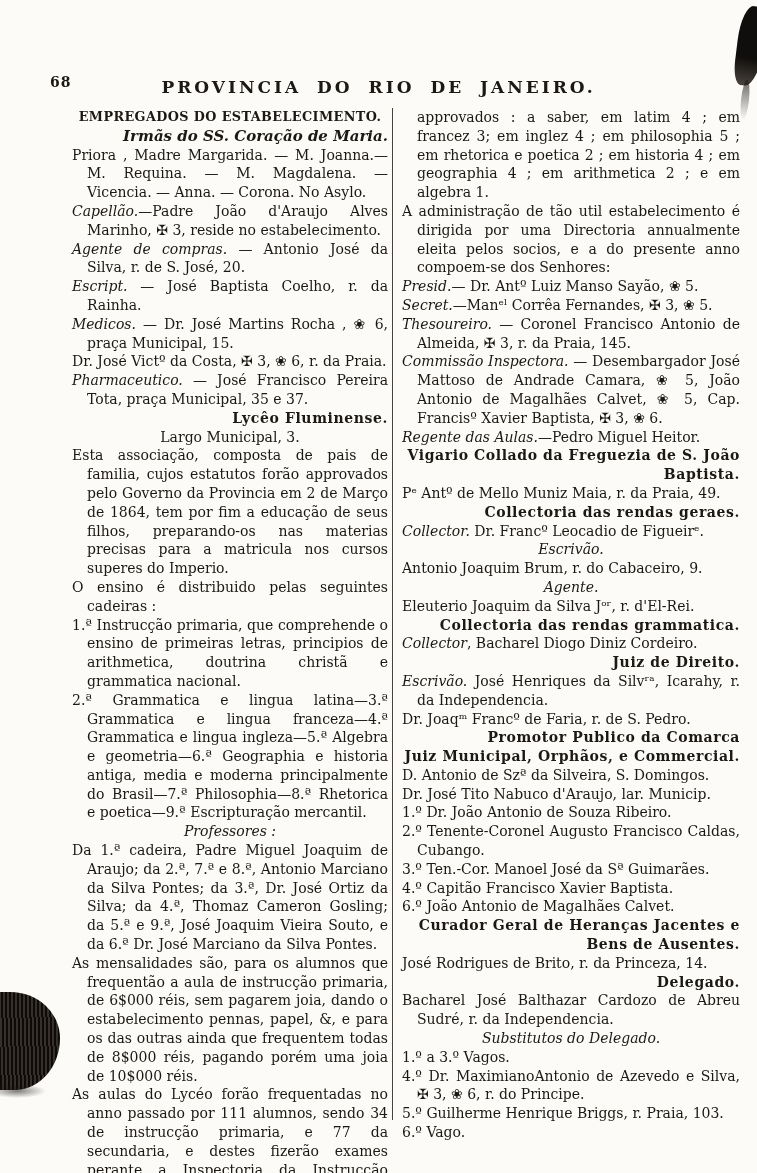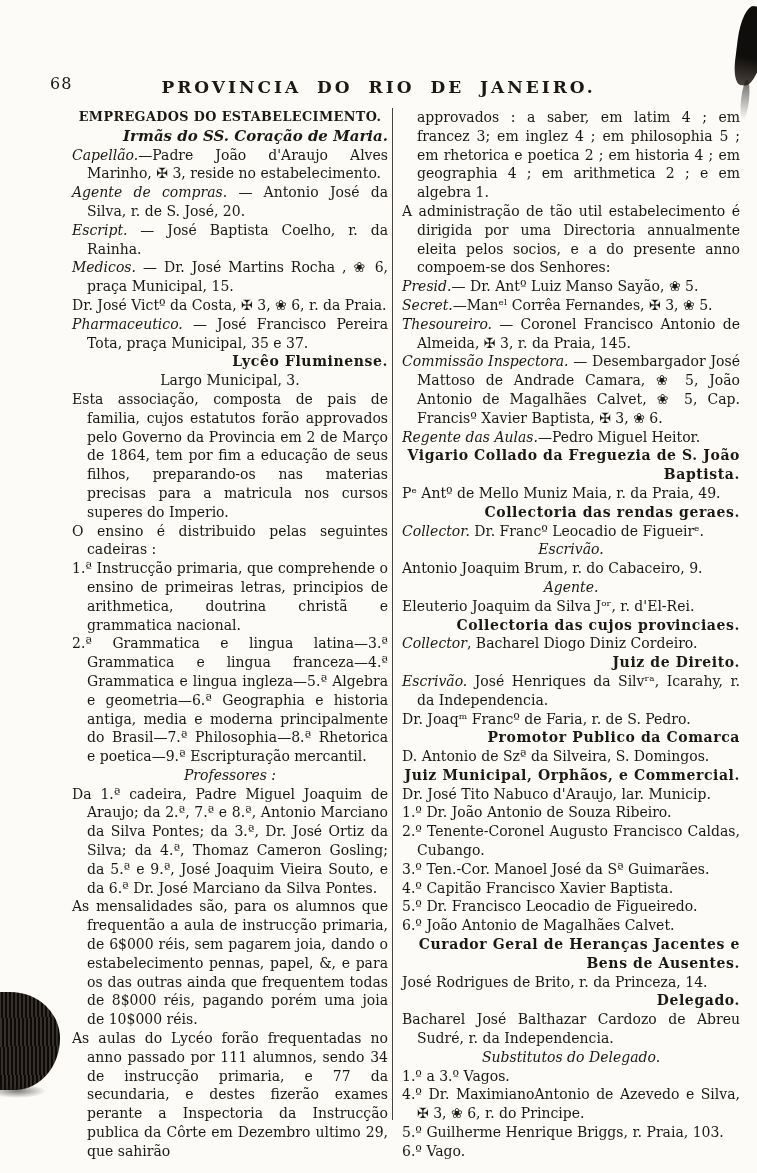--- a/index.html
+++ b/index.html
@@ -5,21 +5,21 @@
   html,body{margin:0;padding:0;}
   body{
     width:757px;height:1173px;position:relative;overflow:hidden;
     background:#fcfbf7;
     font-family:"DejaVu Serif","Liberation Serif",serif;
     color:#1c1813;
   }
   
   .page-number{
     position:absolute;left:50px;top:74px;
-    font-size:16px;font-weight:400;letter-spacing:1px;text-align:right;
+    font-size:14px;font-weight:700;letter-spacing:1px;text-align:right;
   }
   .page-header{
     position:absolute;left:0;top:77px;width:100%;
     text-align:center;font-size:17px;font-weight:700;
     letter-spacing:3px;word-spacing:7px;
   }
   
   .columns{
     position:absolute;top:108px;left:72px;width:668px;
     display:flex;align-items:flex-start;
@@ -67,20 +67,21 @@
 </head>
 <body>
 
 <div class="page-number">68</div>
 <div class="page-header">PROVINCIA DO RIO DE JANEIRO.</div>
 
 <div class="columns">
   <div class="col col-left">
       <p class="blk caps"><span>EMPREGADOS DO ESTABELECIMENTO.</span></p>
       <p class="blk bic"><span>Irmãs do SS. Coração de Maria.</span></p>
+      <p class="blk hang"><span>Priora , Madre Margarida. — M. Joanna.— M. Requina. — M. Magdalena. — Vicencia. — Anna. — Corona. No Asylo.</span></p>
       <p class="blk hang"><em>Capellão.</em><span>—Padre João d'Araujo Alves Marinho, ✠ 3, reside no estabelecimento.</span></p>
       <p class="blk hang"><em>Agente de compras.</em><span> — Antonio José da Silva, r. de S. José, 20.</span></p>
       <p class="blk hang"><em>Escript.</em><span> — José Baptista Coelho, r. da Rainha.</span></p>
       <p class="blk hang"><em>Medicos.</em><span> — Dr. José Martins Rocha , ❀ 6, praça Municipal, 15.</span></p>
       <p class="blk hang"><span>Dr. José Victº da Costa, ✠ 3, ❀ 6, r. da Praia.</span></p>
       <p class="blk hang"><em>Pharmaceutico.</em><span> — José Francisco Pereira Tota, praça Municipal, 35 e 37.</span></p>
       <p class="blk bc"><span>Lycêo Fluminense.</span></p>
       <p class="blk c"><span>Largo Municipal, 3.</span></p>
       <p class="blk hang"><span>Esta associação, composta de pais de familia, cujos estatutos forão approvados pelo Governo da Provincia em 2 de Março de 1864, tem por fim a educação de seus filhos, preparando-os nas materias precisas para a matricula nos cursos superes do Imperio.</span></p>
       <p class="blk hang"><span>O ensino é distribuido pelas seguintes cadeiras :</span></p>
@@ -100,34 +101,33 @@
       <p class="blk hang"><em>Commissão Inspectora.</em><span> — Desembargador José Mattoso de Andrade Camara, ❀ 5, João Antonio de Magalhães Calvet, ❀ 5, Cap. Francisº Xavier Baptista, ✠ 3, ❀ 6.</span></p>
       <p class="blk hang"><em>Regente das Aulas.</em><span>—Pedro Miguel Heitor.</span></p>
       <p class="blk bc"><span>Vigario Collado da Freguezia de S. João Baptista.</span></p>
       <p class="blk hang"><span>Pᵉ Antº de Mello Muniz Maia, r. da Praia, 49.</span></p>
       <p class="blk bc"><span>Collectoria das rendas geraes.</span></p>
       <p class="blk hang"><em>Collector.</em><span> Dr. Francº Leocadio de Figueirᵉ.</span></p>
       <p class="blk ic"><span>Escrivão.</span></p>
       <p class="blk hang"><span>Antonio Joaquim Brum, r. do Cabaceiro, 9.</span></p>
       <p class="blk ic"><span>Agente.</span></p>
       <p class="blk hang"><span>Eleuterio Joaquim da Silva Jᵒʳ, r. d'El-Rei.</span></p>
-      <p class="blk bc"><span>Collectoria das cujos provinciaes.</span></p>
+      <p class="blk bc"><span>Collectoria das rendas grammatica.</span></p>
       <p class="blk hang"><em>Collector</em><span>, Bacharel Diogo Diniz Cordeiro.</span></p>
       <p class="blk bc"><span>Juiz de Direito.</span></p>
       <p class="blk hang"><em>Escrivão.</em><span> José Henriques da Silvʳᵃ, Icarahy, r. da Independencia.</span></p>
       <p class="blk hang"><span>Dr. Joaqᵐ Francº de Faria, r. de S. Pedro.</span></p>
       <p class="blk bc"><span>Promotor Publico da Comarca</span></p>
+      <p class="blk bc"><span>Juiz Municipal, Orphãos, e Commercial.</span></p>
       <p class="blk hang"><span>D. Antonio de Szª da Silveira, S. Domingos.</span></p>
-      <p class="blk bc"><span>Juiz Municipal, Orphãos, e Commercial.</span></p>
       <p class="blk hang"><span>Dr. José Tito Nabuco d'Araujo, lar. Municip.</span></p>
       <p class="blk hang"><span>1.º Dr. João Antonio de Souza Ribeiro.</span></p>
       <p class="blk hang"><span>2.º Tenente-Coronel Augusto Francisco Caldas, Cubango.</span></p>
       <p class="blk hang"><span>3.º Ten.-Cor. Manoel José da Sª Guimarães.</span></p>
       <p class="blk hang"><span>4.º Capitão Francisco Xavier Baptista.</span></p>
-      <p class="blk hang"><span>5.º Dr. Francisco Leocadio de Figueiredo.</span></p>
       <p class="blk hang"><span>6.º João Antonio de Magalhães Calvet.</span></p>
       <p class="blk bc"><span>Curador Geral de Heranças Jacentes e Bens de Ausentes.</span></p>
       <p class="blk hang"><span>José Rodrigues de Brito, r. da Princeza, 14.</span></p>
       <p class="blk bc"><span>Delegado.</span></p>
       <p class="blk hang"><span>Bacharel José Balthazar Cardozo de Abreu Sudré, r. da Independencia.</span></p>
       <p class="blk ic"><span>Substitutos do Delegado.</span></p>
       <p class="blk hang"><span>1.º a 3.º Vagos.</span></p>
       <p class="blk hang"><span>4.º Dr. MaximianoAntonio de Azevedo e Silva, ✠ 3, ❀ 6, r. do Principe.</span></p>
       <p class="blk hang"><span>5.º Guilherme Henrique Briggs, r. Praia, 103.</span></p>
       <p class="blk hang"><span>6.º Vago.</span></p>

